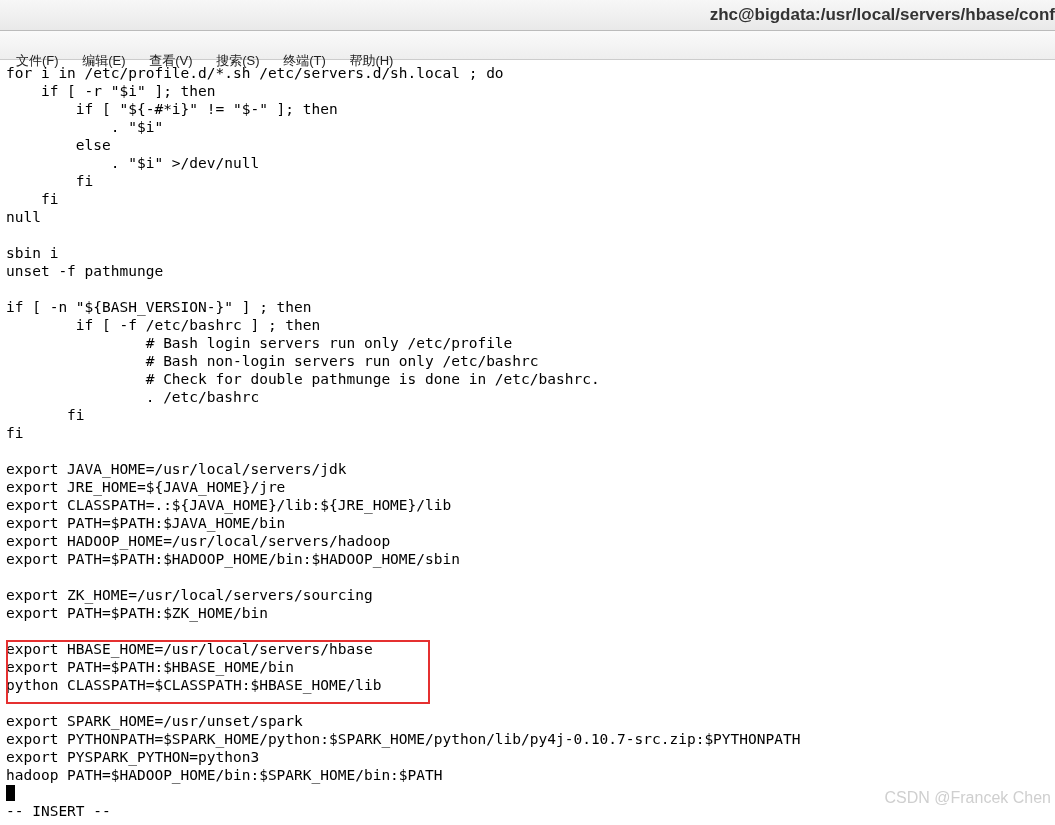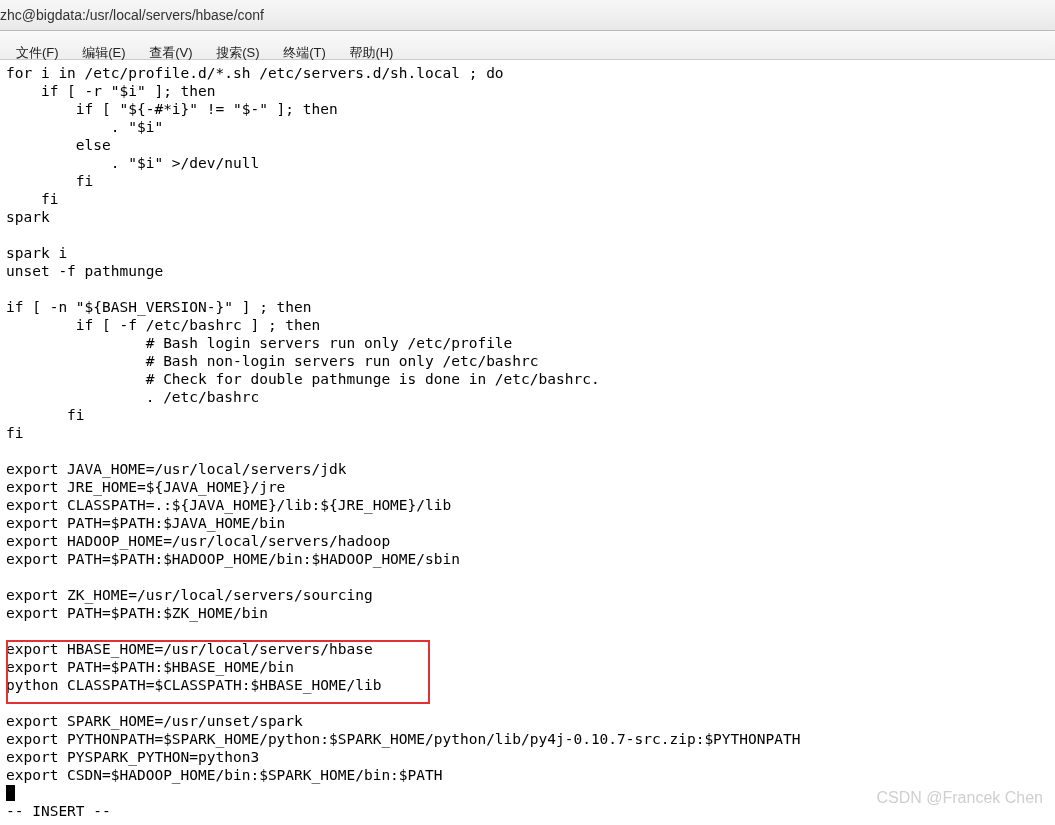--- a/index.html
+++ b/index.html
@@ -10,55 +10,55 @@
     font-family: sans-serif;
     background: #ffffff;
     overflow: hidden;
     position: relative;
   }
   .title-bar {
     height: 30px;
     line-height: 30px;
     background: linear-gradient(to bottom, #f7f7f7, #e9e9e9);
     border-bottom: 1px solid #bbb;
-    text-align: left;
-    font-size: 14px;
-    font-weight: normal;
+    text-align: right;
+    font-size: 17px;
+    font-weight: bold;
     color: #333;
   }
   .menu-bar {
     height: 28px;
     line-height: 28px;
     background: linear-gradient(to bottom, #fafafa, #eeeeee);
     border-bottom: 1px solid #ccc;
     padding: 0 6px;
     font-size: 13px;
   }
   .menu-item {
     display: inline-block;
-    padding: 8px 10px;
+    padding: 16px 10px;
     color: #222;
     cursor: pointer;
   }
   .terminal-area {
     padding: 4px 6px 0 6px;
     font-family: "DejaVu Sans Mono", "Lucida Console", monospace;
     font-size: 14.5px;
     line-height: 18px;
     white-space: pre;
     color: #000;
   }
   .highlight-box {
     position: absolute;
     border: 2px solid #e53030;
     pointer-events: none;
   }
   .watermark {
     position: absolute;
-    right: 12px;
+    right: 4px;
     bottom: 18px;
     color: #cfcfcf;
     font-size: 16px;
     font-family: sans-serif;
     user-select: none;
     pointer-events: none;
   }
   .cursor-block {
     display: inline-block;
     width: 9px;
@@ -87,23 +87,23 @@
 </div>
 
 <div class="terminal-area"><span>for i in /etc/profile.d/*.sh /etc/servers.d/sh.local ; do</span>
 <span>    if [ -r "$i" ]; then</span>
 <span>        if [ "${-#*i}" != "$-" ]; then</span>
 <span>            . "$i"</span>
 <span>        else</span>
 <span>            . "$i" &gt;/dev/null</span>
 <span>        fi</span>
 <span>    fi</span>
-<span>spark</span>
+<span>null</span>
 <span></span>
-<span>spark i</span>
+<span>sbin i</span>
 <span>unset -f pathmunge</span>
 <span></span>
 <span>if [ -n "${BASH_VERSION-}" ] ; then</span>
 <span>        if [ -f /etc/bashrc ] ; then</span>
 <span>                # Bash login servers run only /etc/profile</span>
 <span>                # Bash non-login servers run only /etc/bashrc</span>
 <span>                # Check for double pathmunge is done in /etc/bashrc.</span>
 <span>                . /etc/bashrc</span>
 <span>       fi</span>
 <span>fi</span>
@@ -118,19 +118,19 @@
 <span>export ZK_HOME=/usr/local/servers/sourcing</span>
 <span>export PATH=$PATH:$ZK_HOME/bin</span>
 <span></span>
 <span>export HBASE_HOME=/usr/local/servers/hbase</span>
 <span>export PATH=$PATH:$HBASE_HOME/bin</span>
 <span>python CLASSPATH=$CLASSPATH:$HBASE_HOME/lib</span>
 <span></span>
 <span>export SPARK_HOME=/usr/unset/spark</span>
 <span>export PYTHONPATH=$SPARK_HOME/python:$SPARK_HOME/python/lib/py4j-0.10.7-src.zip:$PYTHONPATH</span>
 <span>export PYSPARK_PYTHON=python3</span>
-<span>export CSDN=$HADOOP_HOME/bin:$SPARK_HOME/bin:$PATH</span>
+<span>hadoop PATH=$HADOOP_HOME/bin:$SPARK_HOME/bin:$PATH</span>
 <span class="cursor-block"></span>
 <span><span>-- </span><span class="status-insert">INSERT</span><span> --</span></span></div>
 
 <div class="highlight-box" style="left:6px;top:640px;width:420px;height:60px;"></div>
 
 <div class="watermark">CSDN @Francek Chen</div>
 
 </body></html>

